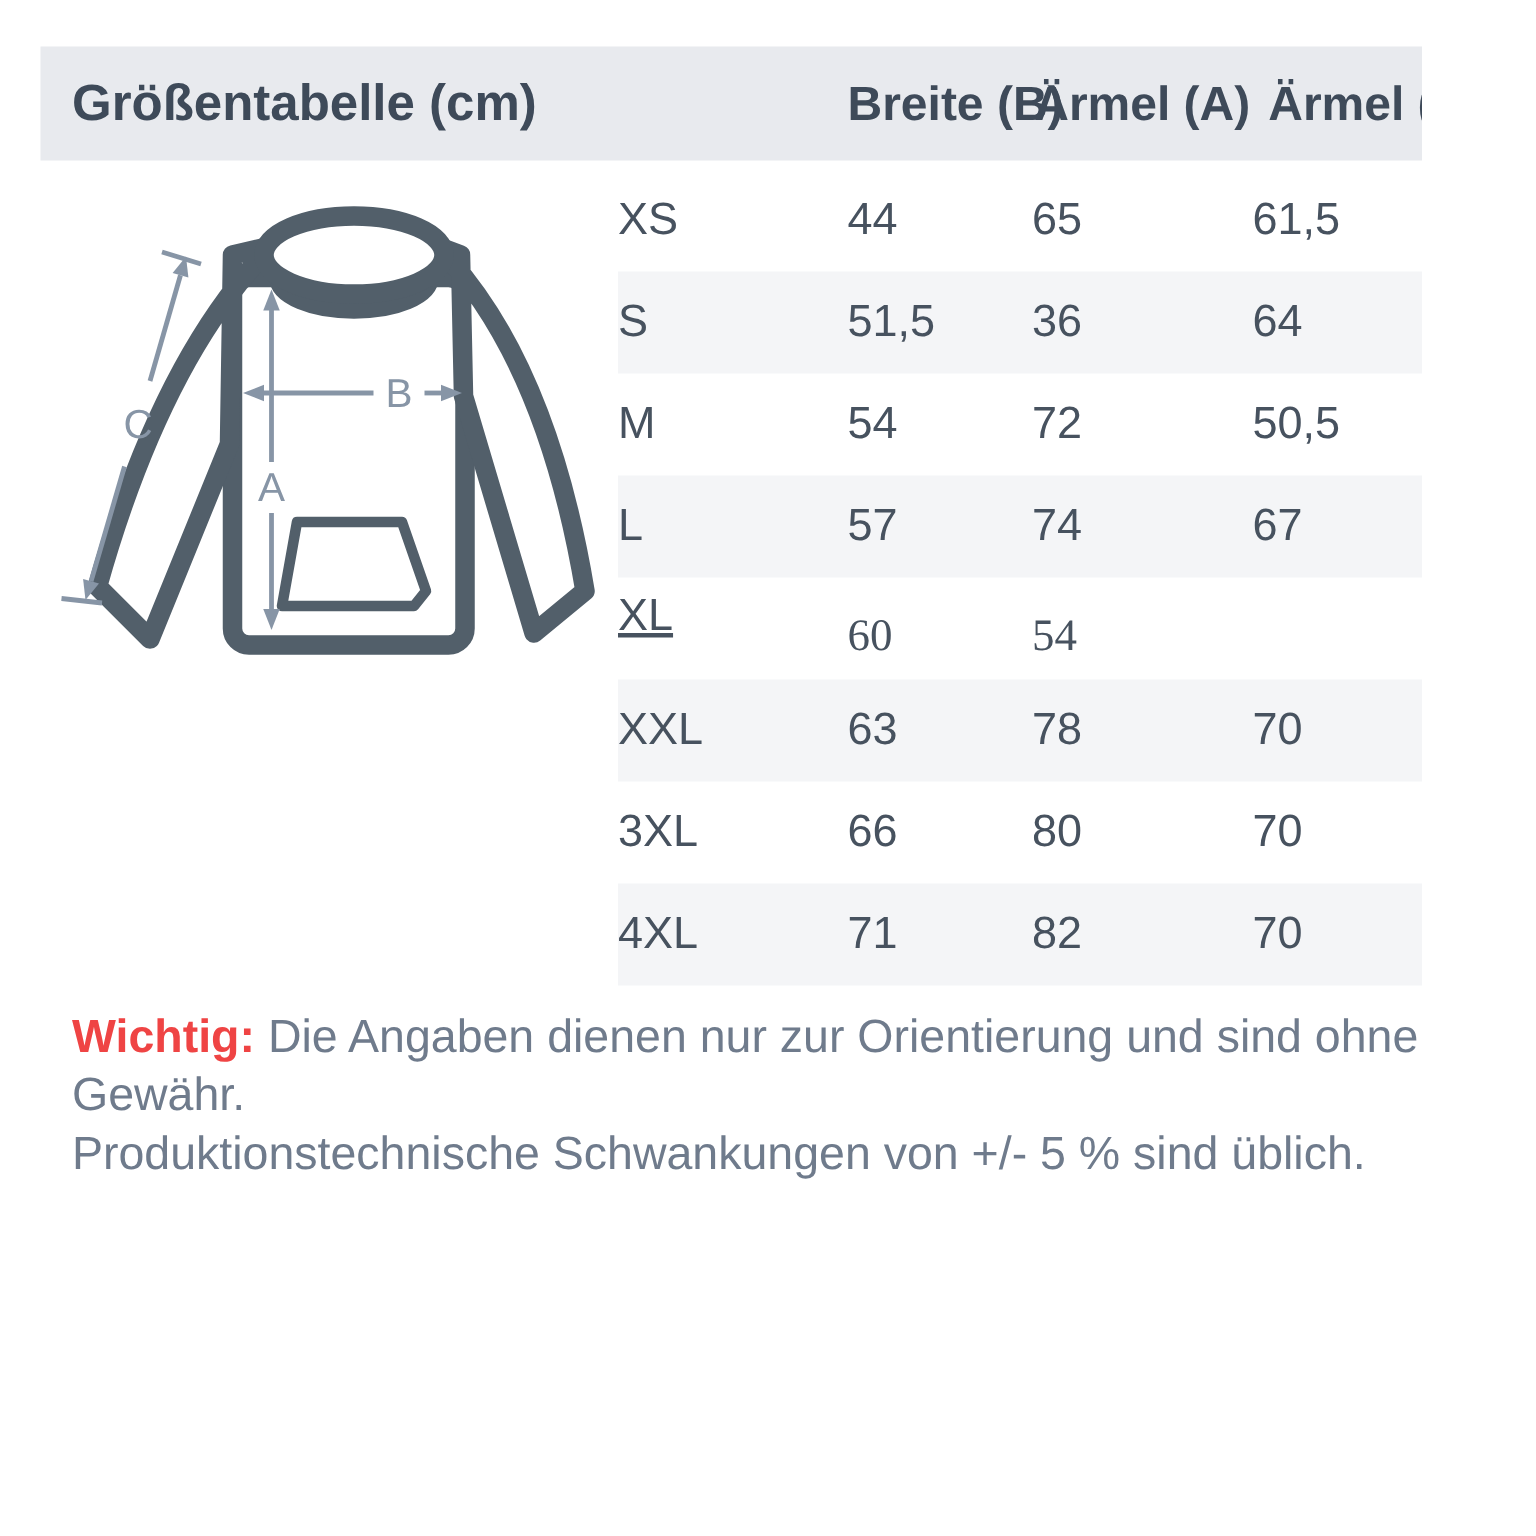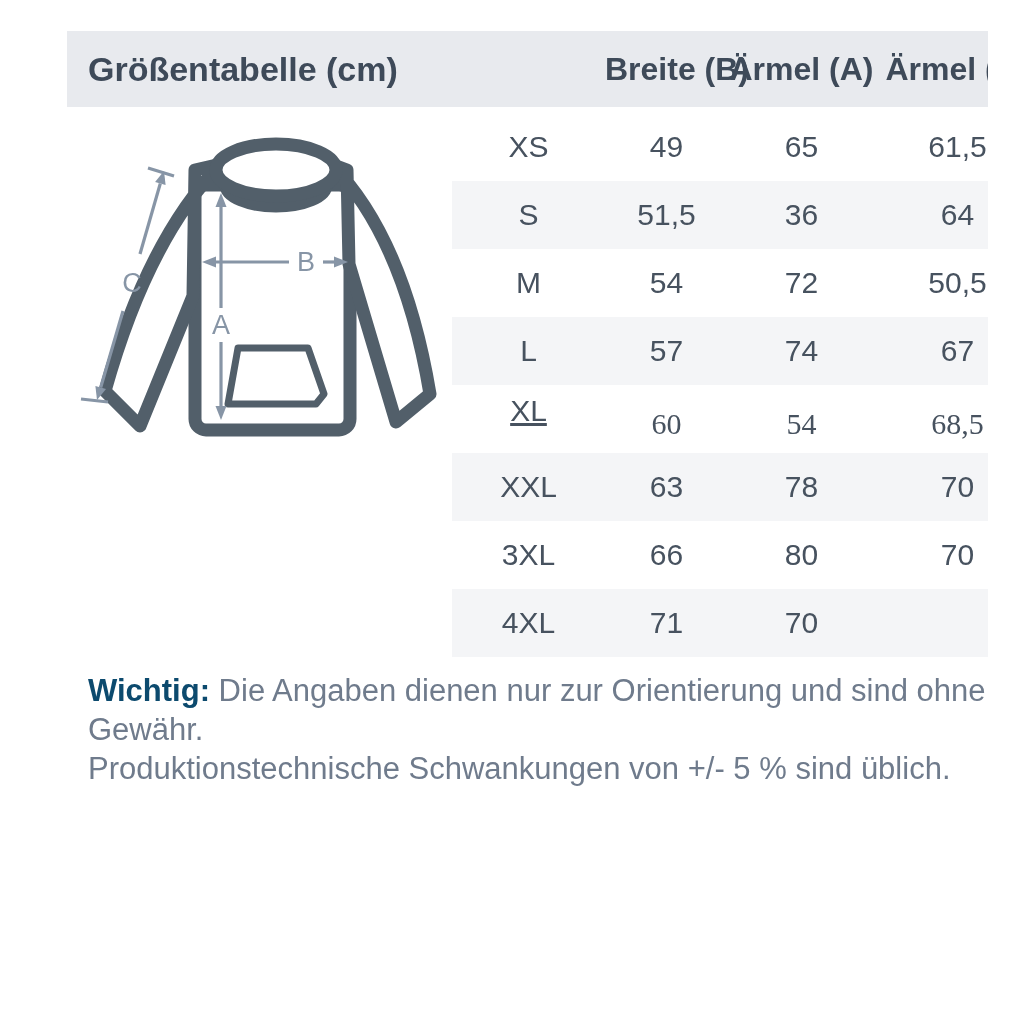--- a/index.html
+++ b/index.html
@@ -1,18 +1,18 @@
 <!DOCTYPE html>
 <html><head>
 <meta charset="utf-8">
 <style>
   html,body{margin:0;padding:0;background:#fff;}
   .canvas{
     position:relative;width:948px;height:1024px;background:#ffffff;
-    font-family:"Liberation Sans",sans-serif;overflow:hidden;margin-left:40px;
+    font-family:"Liberation Sans",sans-serif;overflow:hidden;
   }
   
   .header-band{
     position:absolute;left:27px;top:31px;width:973px;height:76px;
     background:#e8eaee;
   }
   .title{
     position:absolute;left:21px;top:0;height:76px;display:flex;align-items:center;
     font-size:34px;font-weight:bold;color:#3e4a59;white-space:nowrap;
   }
@@ -20,34 +20,34 @@
     position:absolute;left:385px;top:0;width:588px;height:76px;
     display:grid;grid-template-columns:153px 123px 147px 165px;align-items:center;
   }
   .header-cols .hcell{
     text-align:center;font-size:32px;font-weight:bold;color:#3e4a59;white-space:nowrap;
   }
   
   .rows{position:absolute;left:412px;top:113px;width:588px;}
   .row{
     height:68px;display:grid;grid-template-columns:153px 123px 147px 165px;
-    align-items:center;text-align:center;font-size:30px;color:#47525f;
+    align-items:center;text-align:left;font-size:30px;color:#47525f;
   }
   .row.striped{background:#f4f5f7;}
   .row.row-xl .cell-size{transform:translateY(-8px);text-decoration:underline;}
   .row.row-xl .cell-val{transform:translateY(5px);font-family:Liberation Serif, serif;}
   
   .diagram{position:absolute;left:38px;top:128px;width:370px;height:330px;}
   .arrow-label{font-size:27px;fill:#8795a6;font-family:"Liberation Sans",sans-serif;}
   
   .footer{
     position:absolute;left:48px;top:671px;width:950px;
     font-size:31px;line-height:39px;color:#6f7b8c;
   }
-  .footer b{color:#0c4a6e;}
+  .footer b{color:#ef4444;}
 </style>
 </head>
 <body>
 
 <div class="canvas">
 
   <div class="header-band">
     <div class="title">Größentabelle (cm)</div>
     <div class="header-cols">
       <div class="hcell"></div>
@@ -93,21 +93,21 @@
       <line x1="3" y1="271" x2="30" y2="274"></line>
     </g>
     <path d="M86,43 L77.1,54 L87.6,57 Z" fill="#8795a6"></path>
     <path d="M19,272 L17.4,258 L28,261 Z" fill="#8795a6"></path>
     <text class="arrow-label" x="54" y="164" text-anchor="middle">C</text>
   </svg>
 
   <div class="rows">
       <div class="row">
         <div class="cell-size">XS</div>
-        <div class="cell-val">49</div>
+        <div class="cell-val">44</div>
         <div class="cell-val">65</div>
         <div class="cell-val">61,5</div>
       </div>
       <div class="row striped">
         <div class="cell-size">S</div>
         <div class="cell-val">51,5</div>
         <div class="cell-val">36</div>
         <div class="cell-val">64</div>
       </div>
       <div class="row">
@@ -119,37 +119,37 @@
       <div class="row striped">
         <div class="cell-size">L</div>
         <div class="cell-val">57</div>
         <div class="cell-val">74</div>
         <div class="cell-val">67</div>
       </div>
       <div class="row row-xl">
         <div class="cell-size">XL</div>
         <div class="cell-val">60</div>
         <div class="cell-val">54</div>
-        <div class="cell-val">68,5</div>
       </div>
       <div class="row striped">
         <div class="cell-size">XXL</div>
         <div class="cell-val">63</div>
         <div class="cell-val">78</div>
         <div class="cell-val">70</div>
       </div>
       <div class="row">
         <div class="cell-size">3XL</div>
         <div class="cell-val">66</div>
         <div class="cell-val">80</div>
         <div class="cell-val">70</div>
       </div>
       <div class="row striped">
         <div class="cell-size">4XL</div>
         <div class="cell-val">71</div>
+        <div class="cell-val">82</div>
         <div class="cell-val">70</div>
       </div>
     </div>
 
   <div class="footer">
     <div><b>Wichtig:</b> <span>Die Angaben dienen nur zur Orientierung und sind ohne Gewähr.</span></div>
     <div><span>Produktionstechnische Schwankungen von +/- 5 % sind üblich.</span></div>
   </div>
 
 </div>

